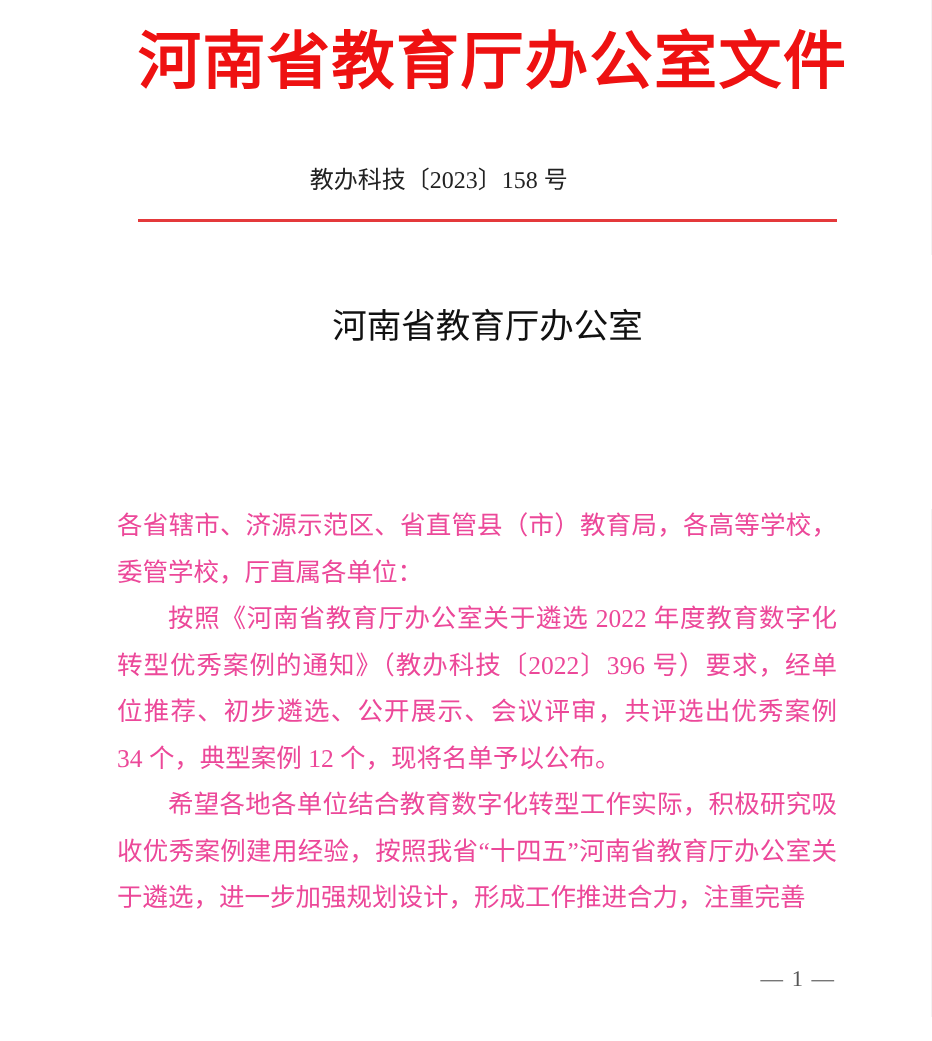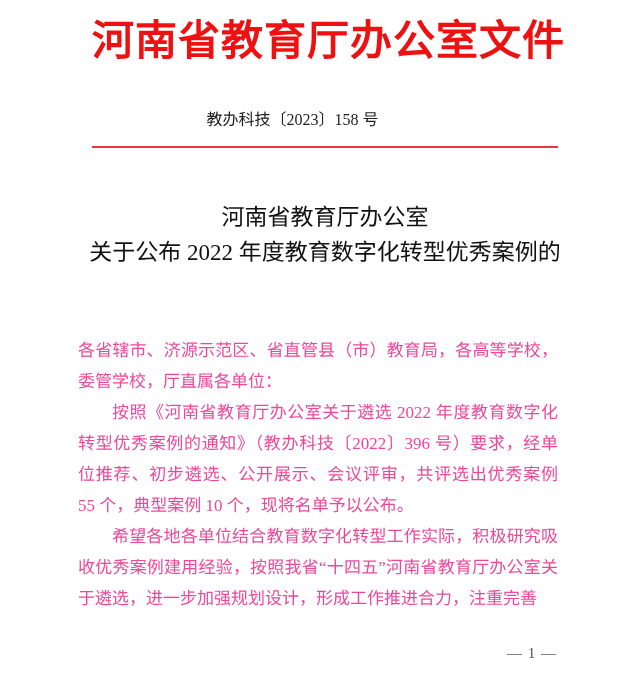--- a/index.html
+++ b/index.html
@@ -102,24 +102,23 @@
 <div class="page">
 
   <div class="masthead">河南省教育厅办公室文件</div>
 
   <div class="doc-number">教办科技〔2023〕158 号</div>
 
   <div class="red-rule"></div>
 
   <div class="title-block">
     <div class="title-line1">河南省教育厅办公室</div>
-    <div class="title-line2">关于公布 2022 年度教育数字化转型优秀案例的</div>
   </div>
 
   <div class="body-text">
     <p class="no-indent">各省辖市、济源示范区、省直管县（市）教育局，各高等学校，委管学校，厅直属各单位：</p>
-    <p class="indent">按照《河南省教育厅办公室关于遴选 2022 年度教育数字化转型优秀案例的通知》（教办科技〔2022〕396 号）要求，经单位推荐、初步遴选、公开展示、会议评审，共评选出优秀案例 55 个，典型案例 10 个，现将名单予以公布。</p>
+    <p class="indent">按照《河南省教育厅办公室关于遴选 2022 年度教育数字化转型优秀案例的通知》（教办科技〔2022〕396 号）要求，经单位推荐、初步遴选、公开展示、会议评审，共评选出优秀案例 34 个，典型案例 12 个，现将名单予以公布。</p>
     <p class="indent">希望各地各单位结合教育数字化转型工作实际，积极研究吸收优秀案例建用经验，按照我省“十四五”河南省教育厅办公室关于遴选，进一步加强规划设计，形成工作推进合力，注重完善</p>
   </div>
 
   <div class="page-number">— 1 —</div>
 
 </div>
 
 </body></html>

